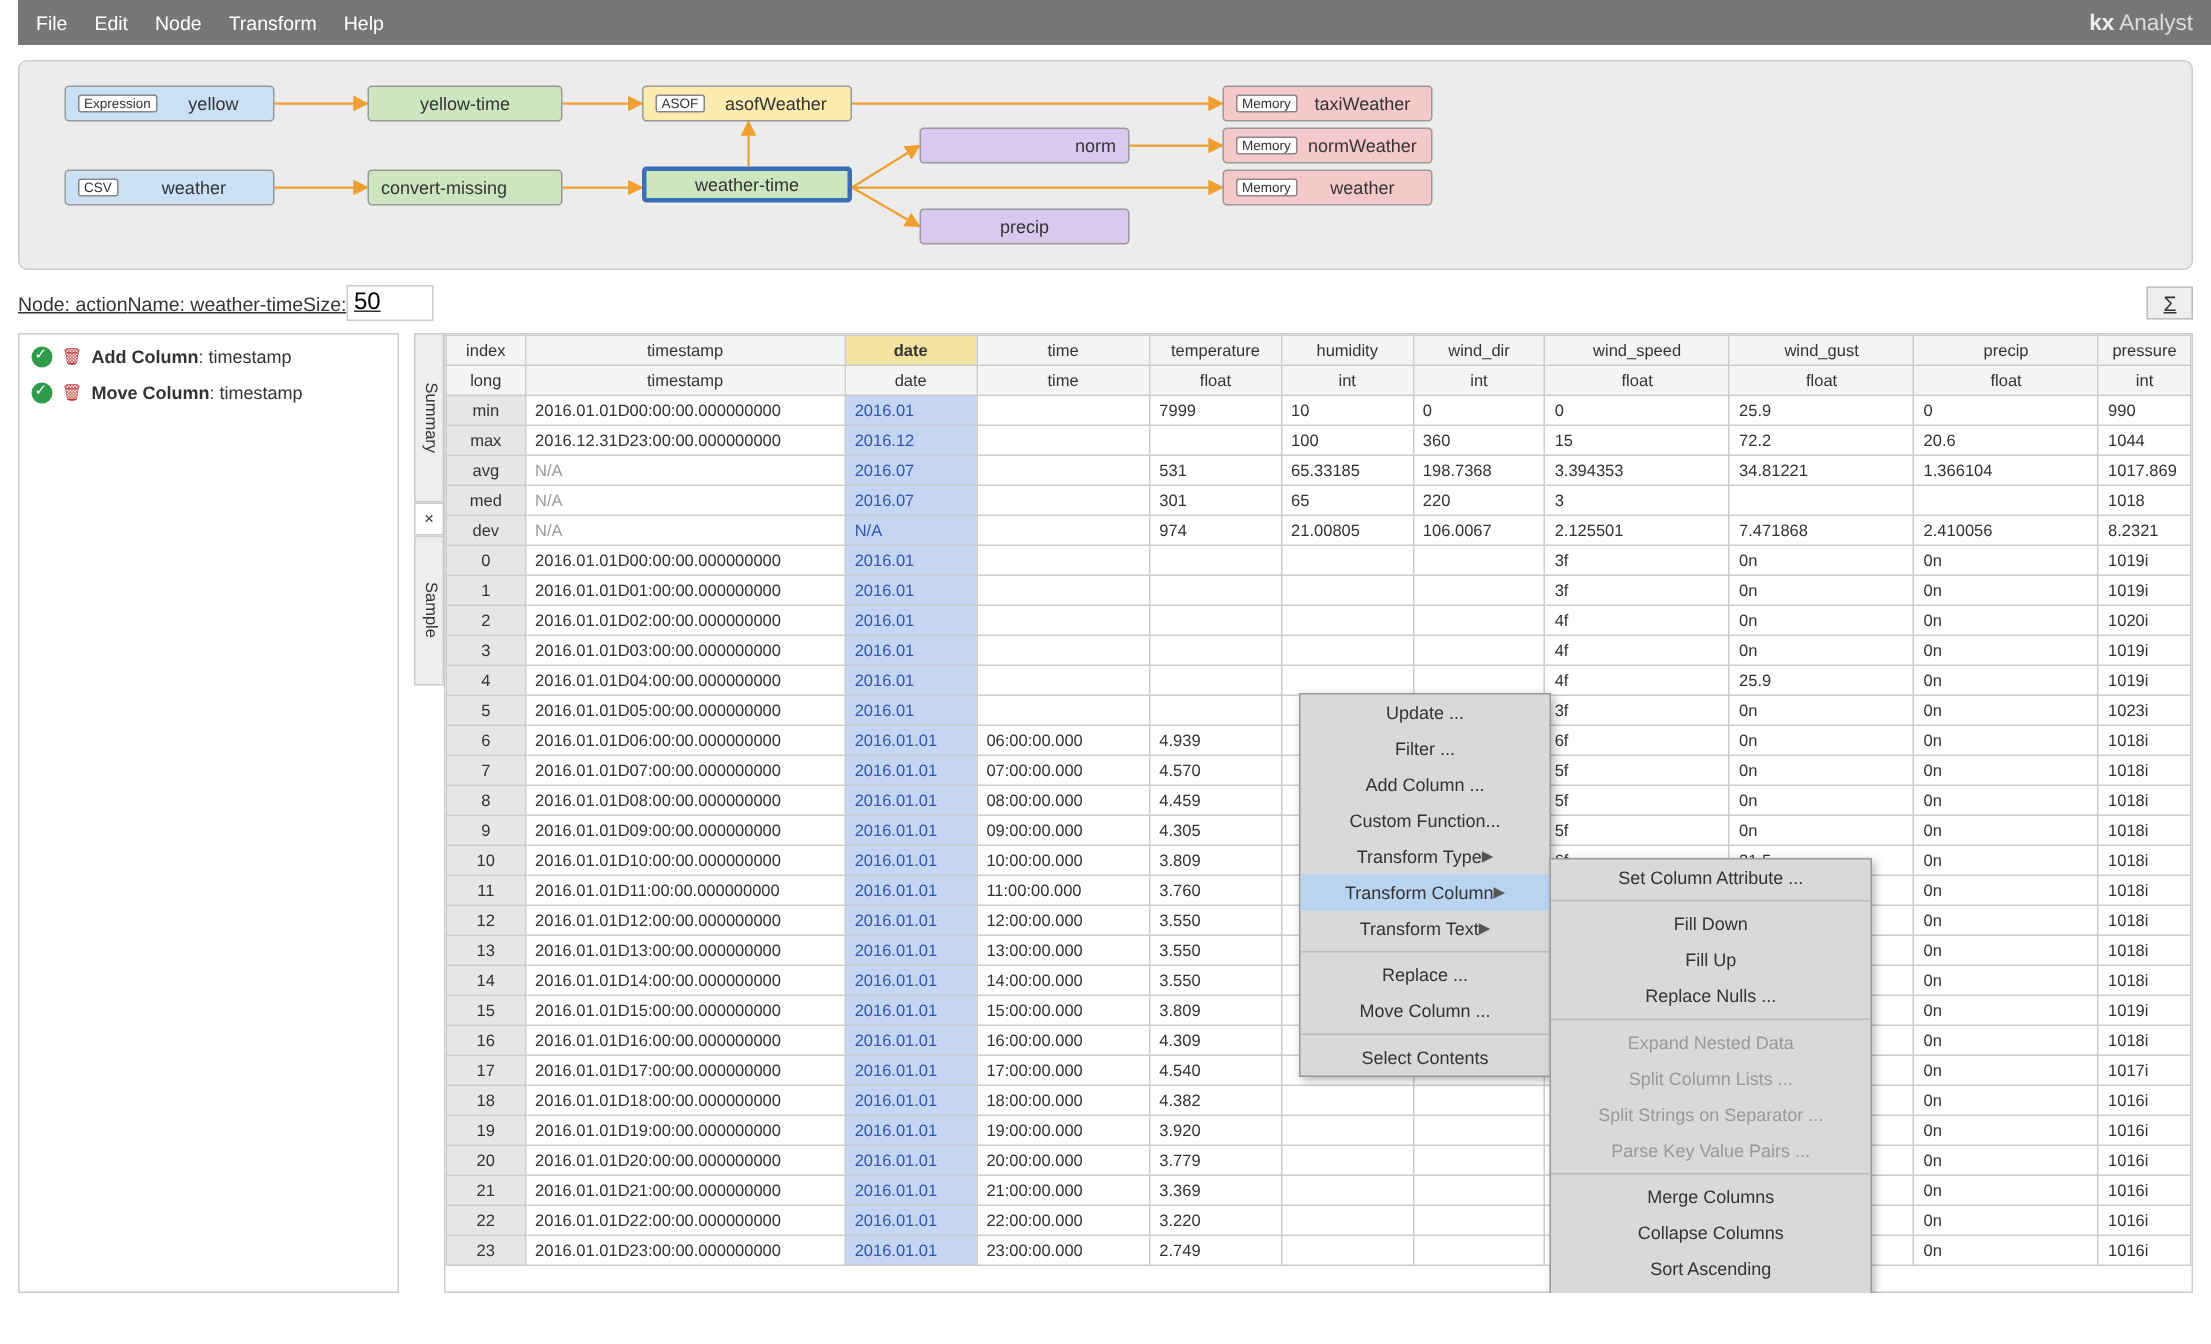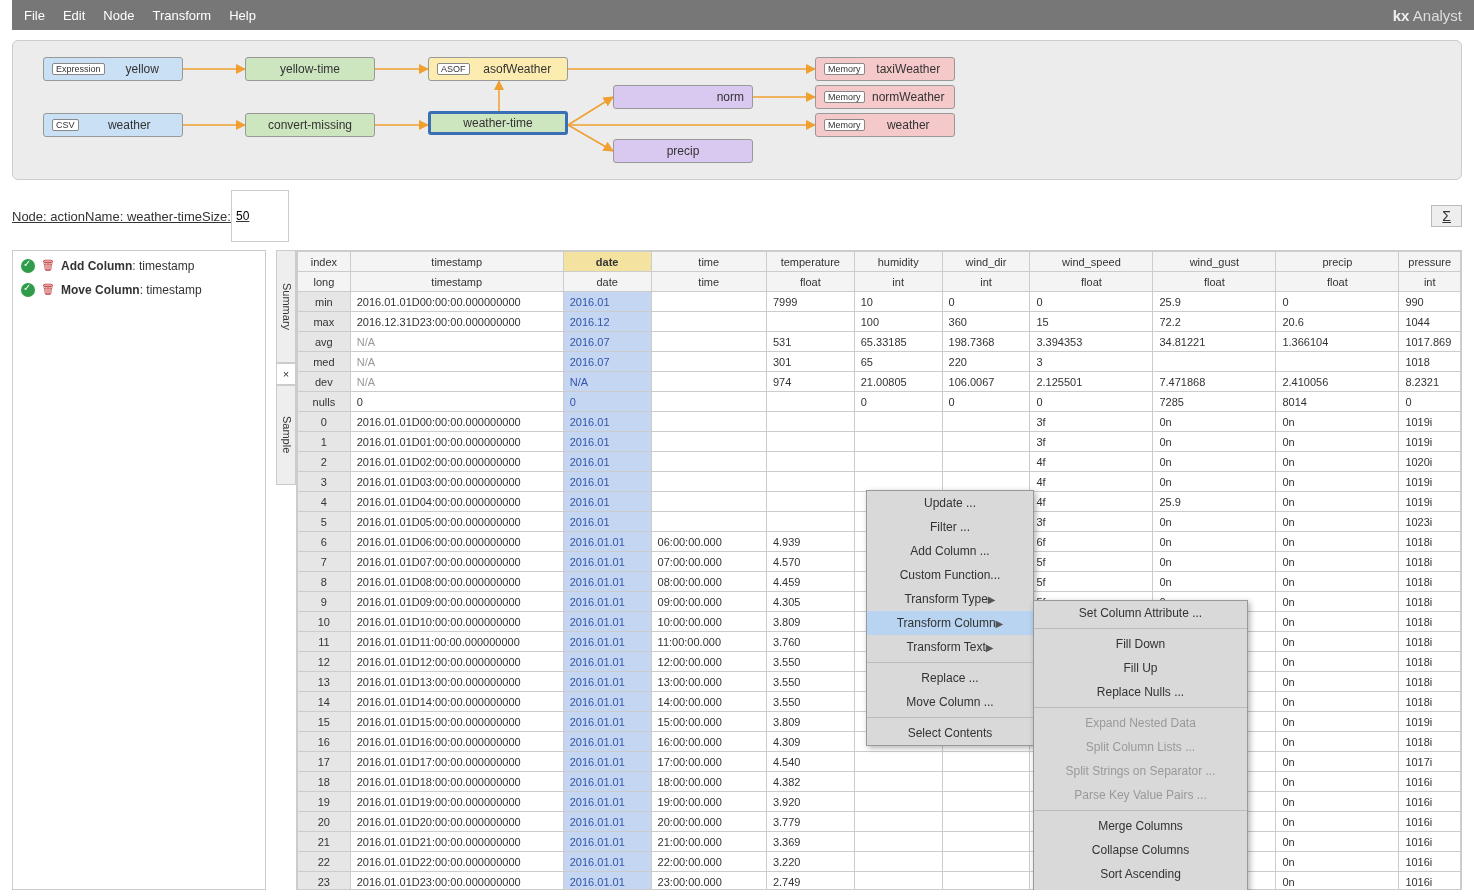--- a/index.html
+++ b/index.html
@@ -21,21 +21,21 @@
 .n-green{ background:#cde6bf; }
 .n-yel { background:#fcecb0; }
 .n-pur { background:#d9c9f0; }
 .n-pink{ background:#f5c9c9; }
 .n-sel { border:3px solid #3b6fb5; }
 svg.arrows { position:absolute; inset:0; width:100%; height:100%; pointer-events:none; }
 svg.arrows line { stroke:#f0a030; stroke-width:1.5; marker-end:url(#ah); }
 
 
 .inforow { display:flex; align-items:center; padding:4px 12px 8px; gap:0; font-size:13px;text-decoration:underline; }
-.inforow input { width:58px; border:1px solid #ccc; padding:18px 4px; font-size:12px; }
+.inforow input { width:58px; border:1px solid #ccc; padding:2px 4px; font-size:16px; }
 .inforow .spacer { flex:1; }
 .inforow .sigma { border:1px solid #bbb; background:#eee; padding:2px 10px; font-size:14px; cursor:pointer; }
 
 
 .main { display:flex; padding:0 12px; height:640px; }
 .left { width:254px; border:1px solid #ccc; padding:8px; }
 .actrow { display:flex; align-items:center; gap:6px; font-size:12px; margin-bottom:10px; }
 .actrow .ok { width:14px; height:14px; border-radius:50%; background:#2e9c4a; position:relative; }
 .actrow .ok:after { content:"✓"; color:#fff; font-size:10px; position:absolute; left:2px; top:-1px; }
 .actrow .del { width:14px; height:14px; font-size:11px; color:#b33; }
@@ -105,21 +105,21 @@
         <span style="flex: 1 1 0%; text-align: center;">yellow</span>
       </div>
       <div class="node n-blue" style="left: 30px; top: 72px; width: 140px;">
         <span class="tag">CSV</span>
         <span style="flex: 1 1 0%; text-align: center;">weather</span>
       </div>
       <div class="node n-green" style="left: 232px; top: 16px; width: 130px;">
         <span style="flex: 1 1 0%; text-align: center;">yellow-time</span>
       </div>
       <div class="node n-green" style="left: 232px; top: 72px; width: 130px;">
-        <span style="flex: 1 1 0%; text-align: center;">convert-missing</span>
+        <span style="flex: 1 1 0%; ">convert-missing</span>
       </div>
       <div class="node n-yel" style="left: 415px; top: 16px; width: 140px;">
         <span class="tag">ASOF</span>
         <span style="flex: 1 1 0%; text-align: center;">asofWeather</span>
       </div>
       <div class="node n-green n-sel" style="left: 415px; top: 70px; width: 140px;">
         <span style="flex: 1 1 0%; text-align: center;">weather-time</span>
       </div>
       <div class="node n-pur" style="left: 600px; top: 44px; width: 140px;">
         <span style="flex: 1 1 0%; text-align: right;">norm</span>
@@ -275,33 +275,20 @@
                 <td></td>
                 <td>974</td>
                 <td>21.00805</td>
                 <td>106.0067</td>
                 <td>2.125501</td>
                 <td>7.471868</td>
                 <td>2.410056</td>
                 <td>8.2321</td>
               </tr>
               <tr>
-                <td class="idx">nulls</td>
-                <td>0</td>
-                <td class="date">0</td>
-                <td></td>
-                <td></td>
-                <td>0</td>
-                <td>0</td>
-                <td>0</td>
-                <td>7285</td>
-                <td>8014</td>
-                <td>0</td>
-              </tr>
-              <tr>
                 <td class="idx">0</td>
                 <td>2016.01.01D00:00:00.000000000</td>
                 <td class="date">2016.01</td>
                 <td></td>
                 <td></td>
                 <td></td>
                 <td></td>
                 <td>3f</td>
                 <td>0n</td>
                 <td>0n</td>

